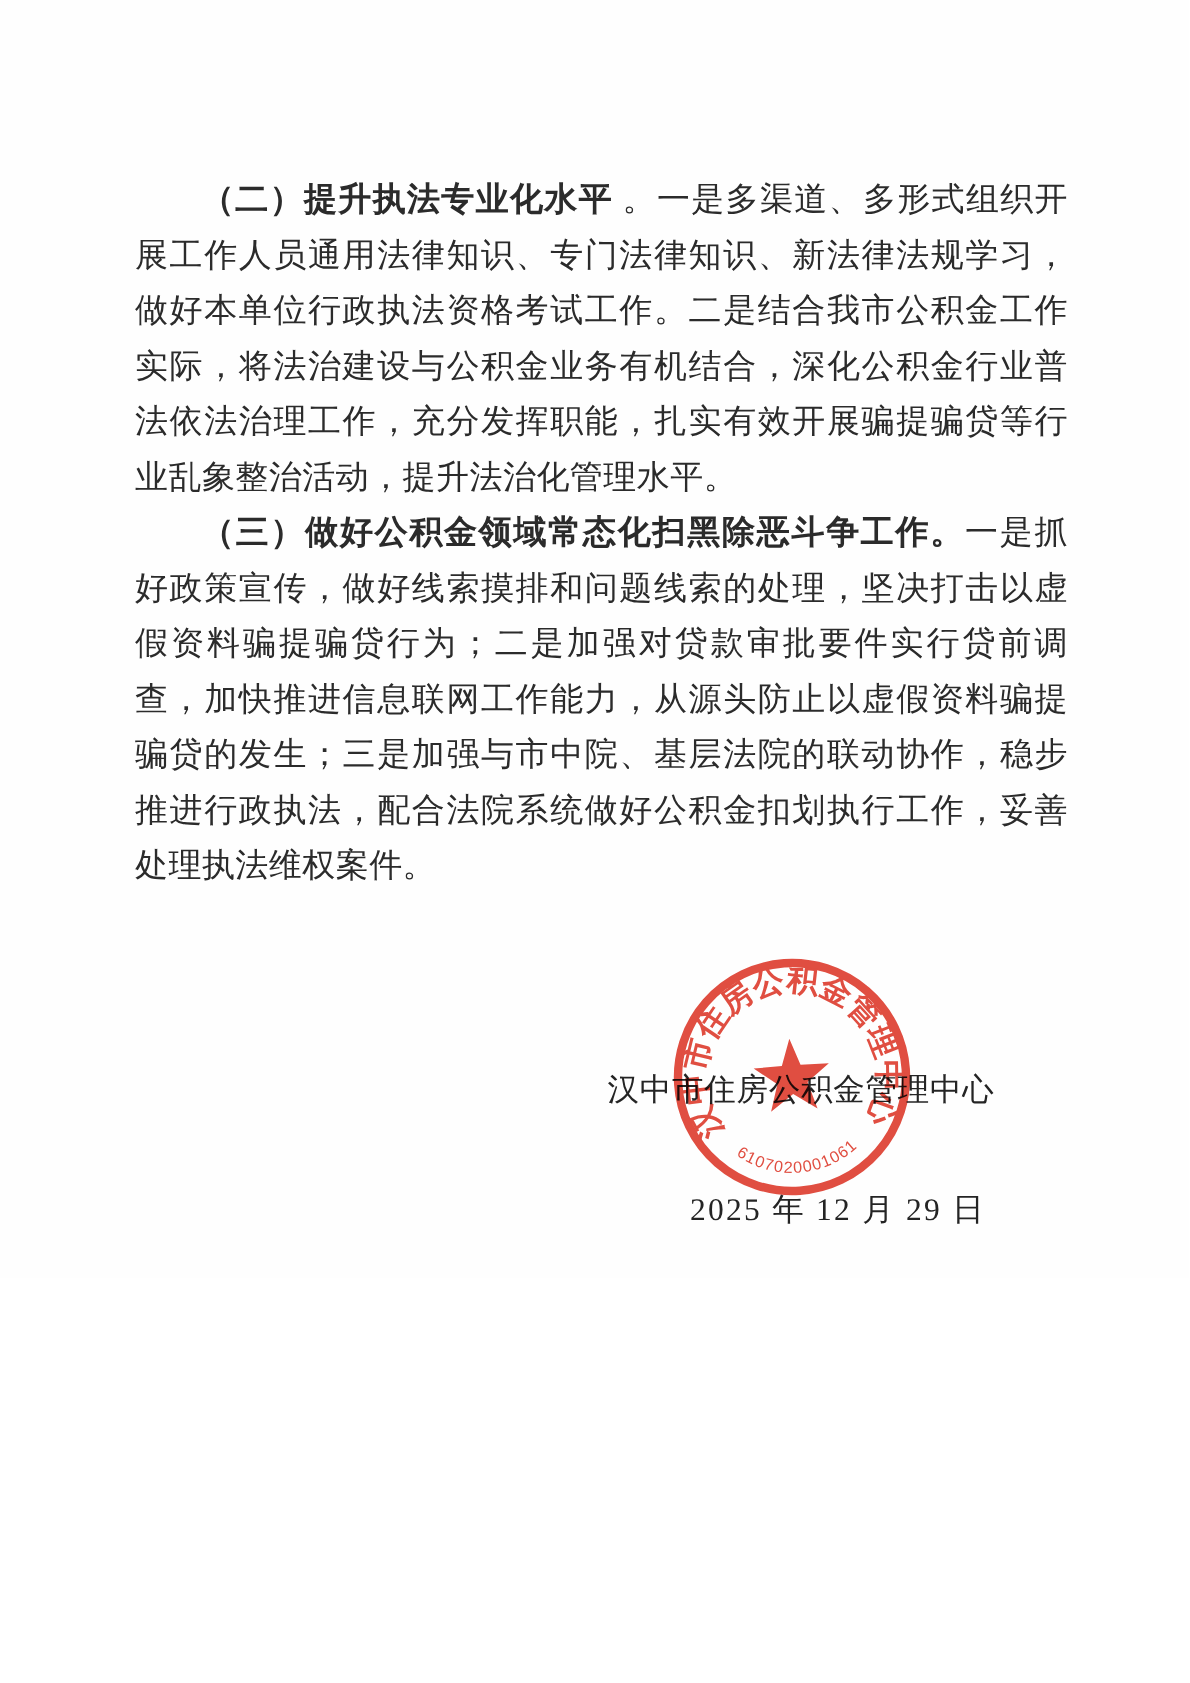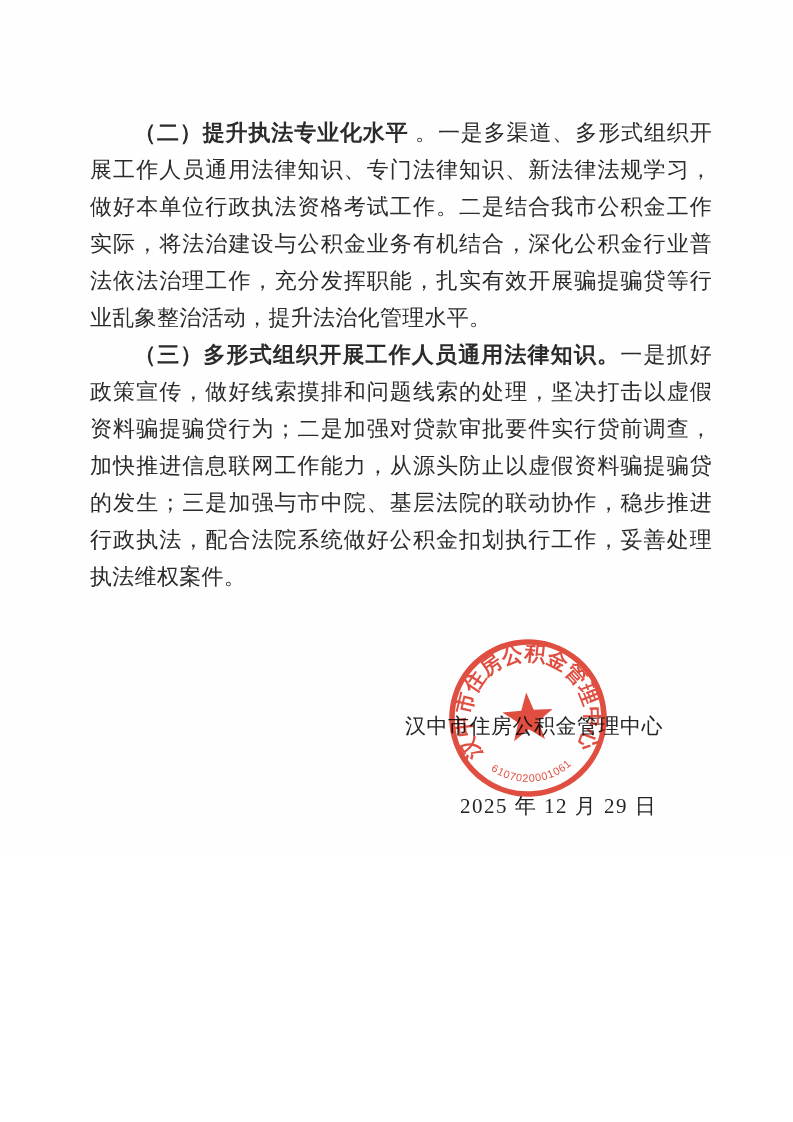--- a/index.html
+++ b/index.html
@@ -71,21 +71,21 @@
     white-space: nowrap;
   }
 </style>
 </head>
 <body>
 
 <div class="page">
 
   <div class="body-text">
     <p><span class="lead">（二）提升执法专业化水平</span><span> 。一是多渠道、多形式组织开展工作人员通用法律知识、专门法律知识、新法律法规学习，做好本单位行政执法资格考试工作。二是结合我市公积金工作实际，将法治建设与公积金业务有机结合，深化公积金行业普法依法治理工作，充分发挥职能，扎实有效开展骗提骗贷等行业乱象整治活动，提升法治化管理水平。</span></p>
-    <p><span class="lead">（三）多形式组织开展工作人员通用法律知识。</span><span>一是抓好政策宣传，做好线索摸排和问题线索的处理，坚决打击以虚假资料骗提骗贷行为；二是加强对贷款审批要件实行贷前调查，加快推进信息联网工作能力，从源头防止以虚假资料骗提骗贷的发生；三是加强与市中院、基层法院的联动协作，稳步推进行政执法，配合法院系统做好公积金扣划执行工作，妥善处理执法维权案件。</span></p>
+    <p><span class="lead">（三）做好公积金领域常态化扫黑除恶斗争工作。</span><span>一是抓好政策宣传，做好线索摸排和问题线索的处理，坚决打击以虚假资料骗提骗贷行为；二是加强对贷款审批要件实行贷前调查，加快推进信息联网工作能力，从源头防止以虚假资料骗提骗贷的发生；三是加强与市中院、基层法院的联动协作，稳步推进行政执法，配合法院系统做好公积金扣划执行工作，妥善处理执法维权案件。</span></p>
   </div>
 
   <div class="signature">汉中市住房公积金管理中心</div>
 
   <div class="date">2025 年 12 月 29 日</div>
 
   <div class="seal">
     <svg viewBox="0 0 200 200" xmlns="http://www.w3.org/2000/svg">
       <defs>
         <path id="sealArcTop" d="M 37.65 136 A 72 72 0 1 1 162.35 136" fill="none"></path>

